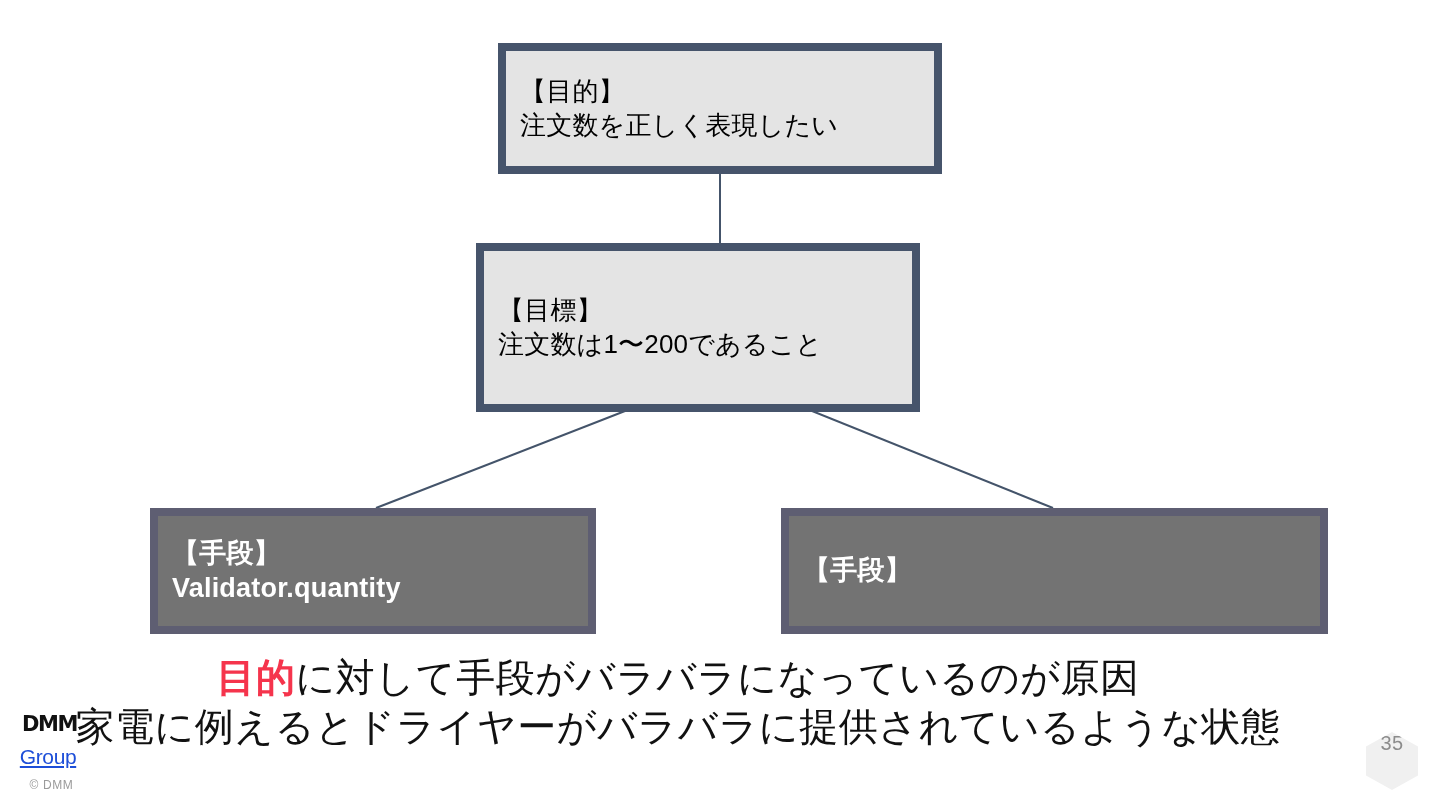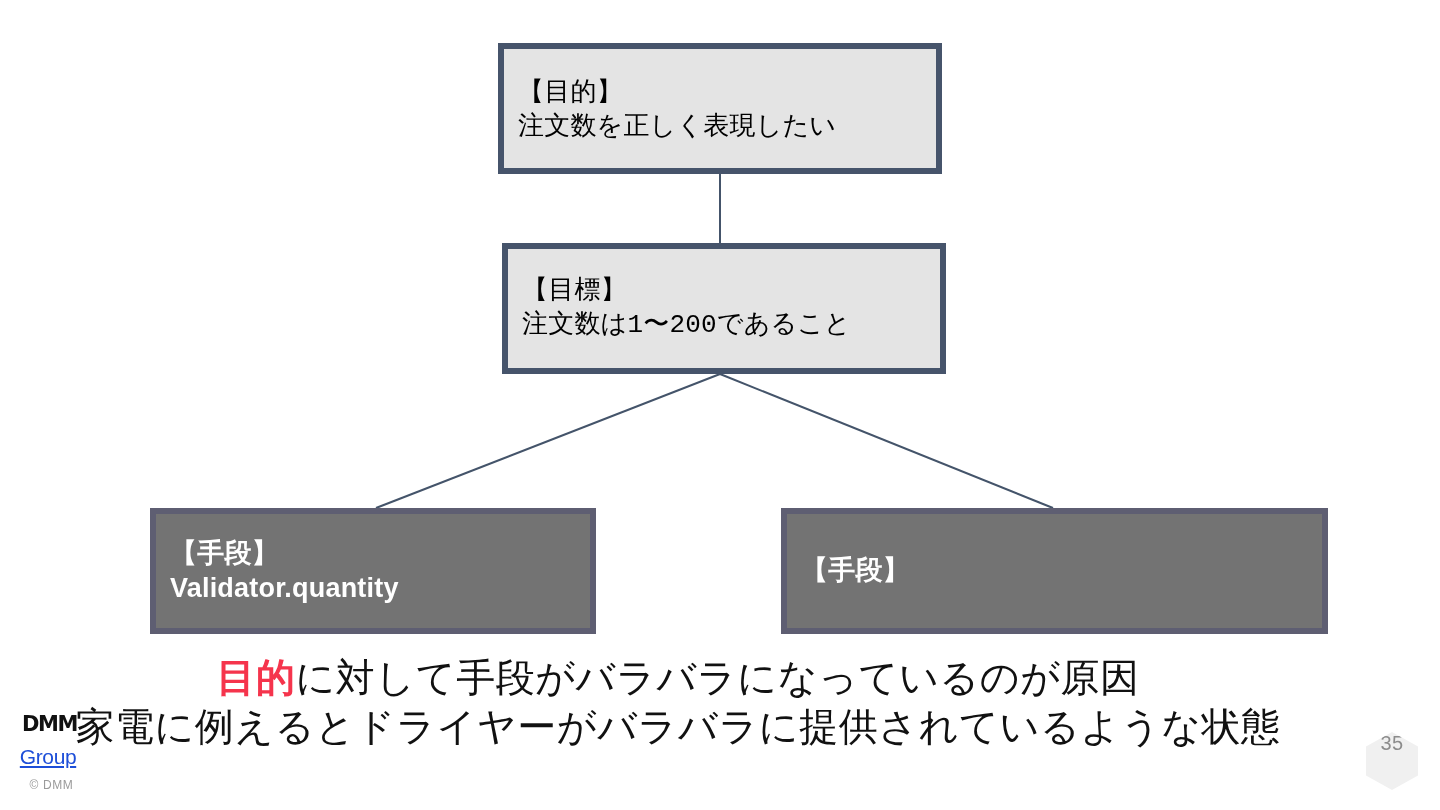--- a/index.html
+++ b/index.html
@@ -32,21 +32,21 @@
     top: 0;
     width: 1440px;
     height: 810px;
     pointer-events: none;
   }
 
   
   .node {
     position: absolute;
     box-sizing: border-box;
-    border: 6px solid #a16207;
+    border: 8px solid #a16207;
     display: flex;
     flex-direction: column;
     justify-content: center;
     padding: 0 14px;
   }
   .node .line {
     white-space: pre;
     line-height: 1.30;
   }
 
@@ -69,21 +69,21 @@
   }
   .node.red .line {
     color: #ffffff;
     font-size: 27px;
     font-weight: 600;
     letter-spacing: 0.2px;
   }
 
   
   #node-purpose { left: 498px; top: 43px;  width: 444px; height: 131px; }
-  #node-goal    { left: 502px; top: 243px; width: 444px; height: 131px; font-family: Liberation Mono, monospace; }
+  #node-goal    { left: 476px; top: 243px; width: 444px; height: 169px; }
   #node-means-1 { left: 150px; top: 508px; width: 446px; height: 126px; }
   #node-means-2 { left: 781px; top: 508px; width: 547px; height: 126px; }
 
   
   #caption {
     position: absolute;
     left: 0;
     top: 653px;
     width: 1356px;
     text-align: center;

